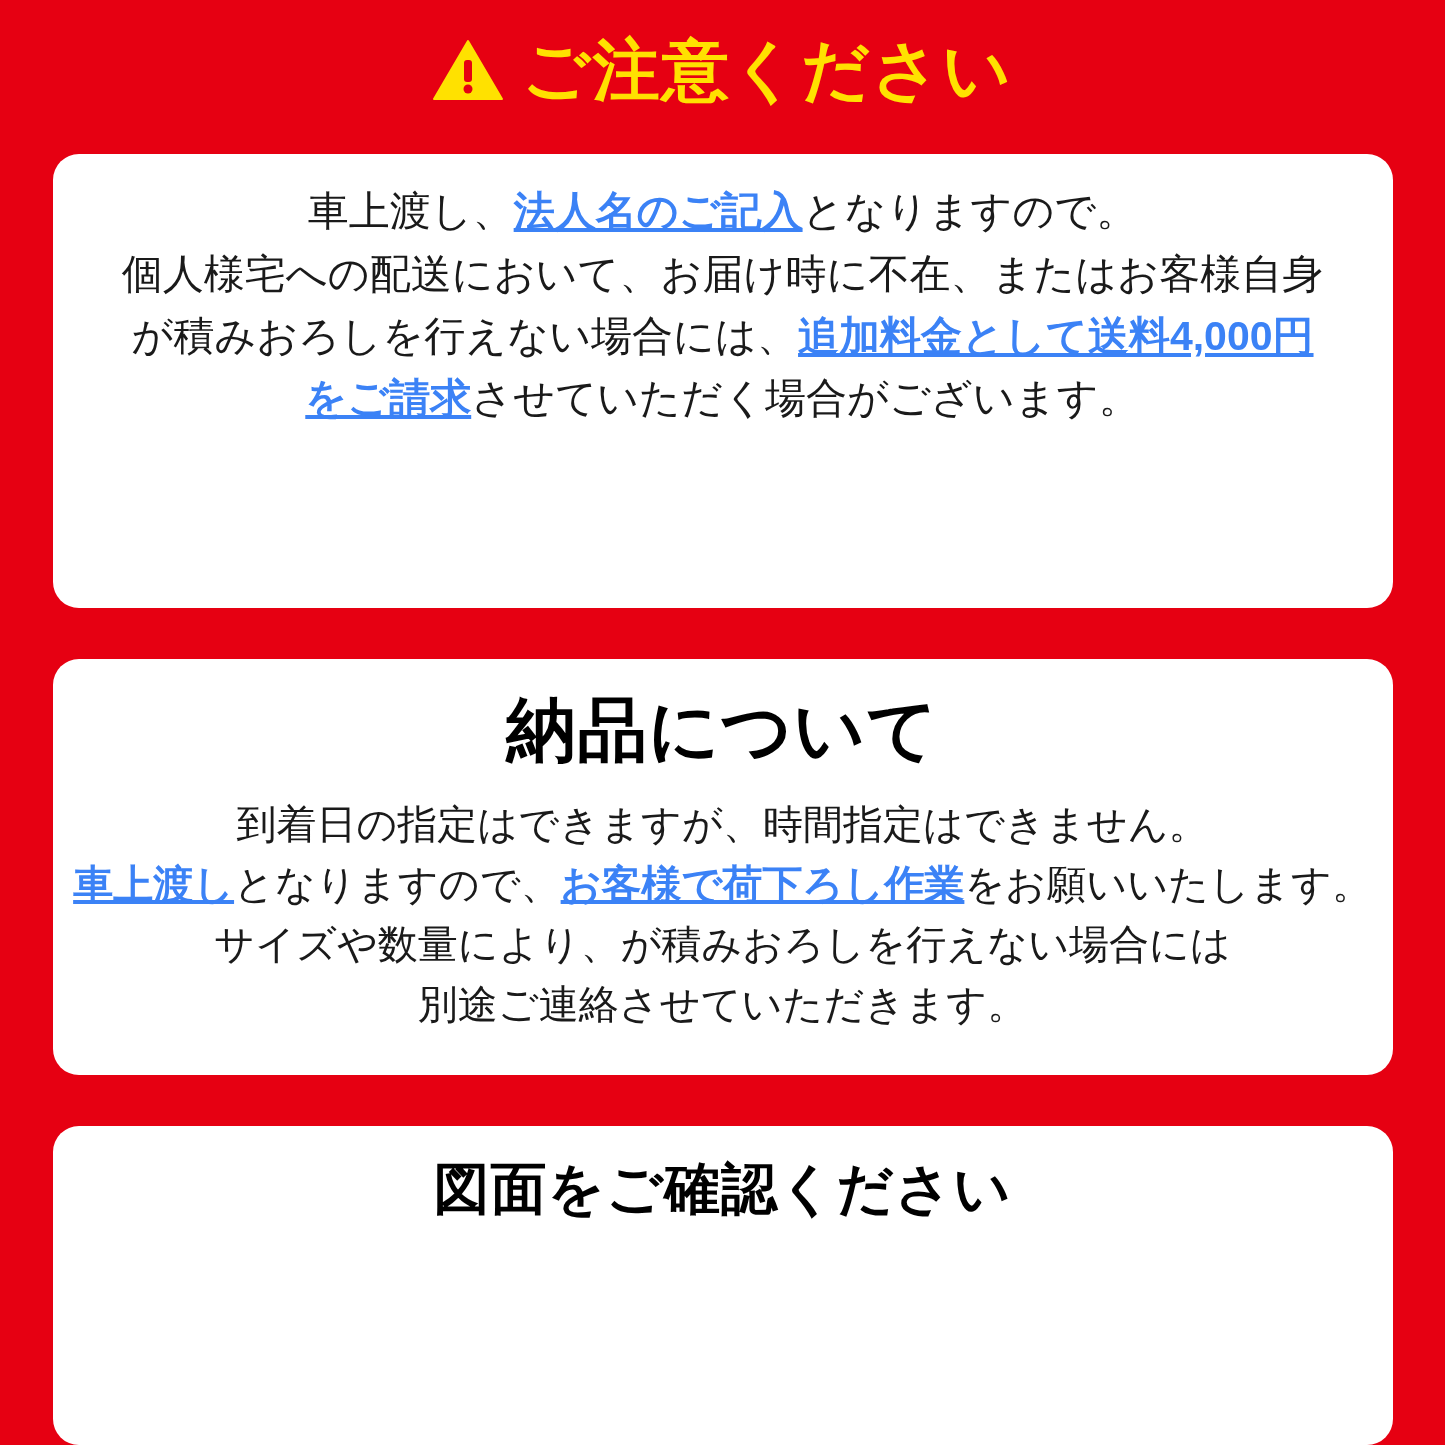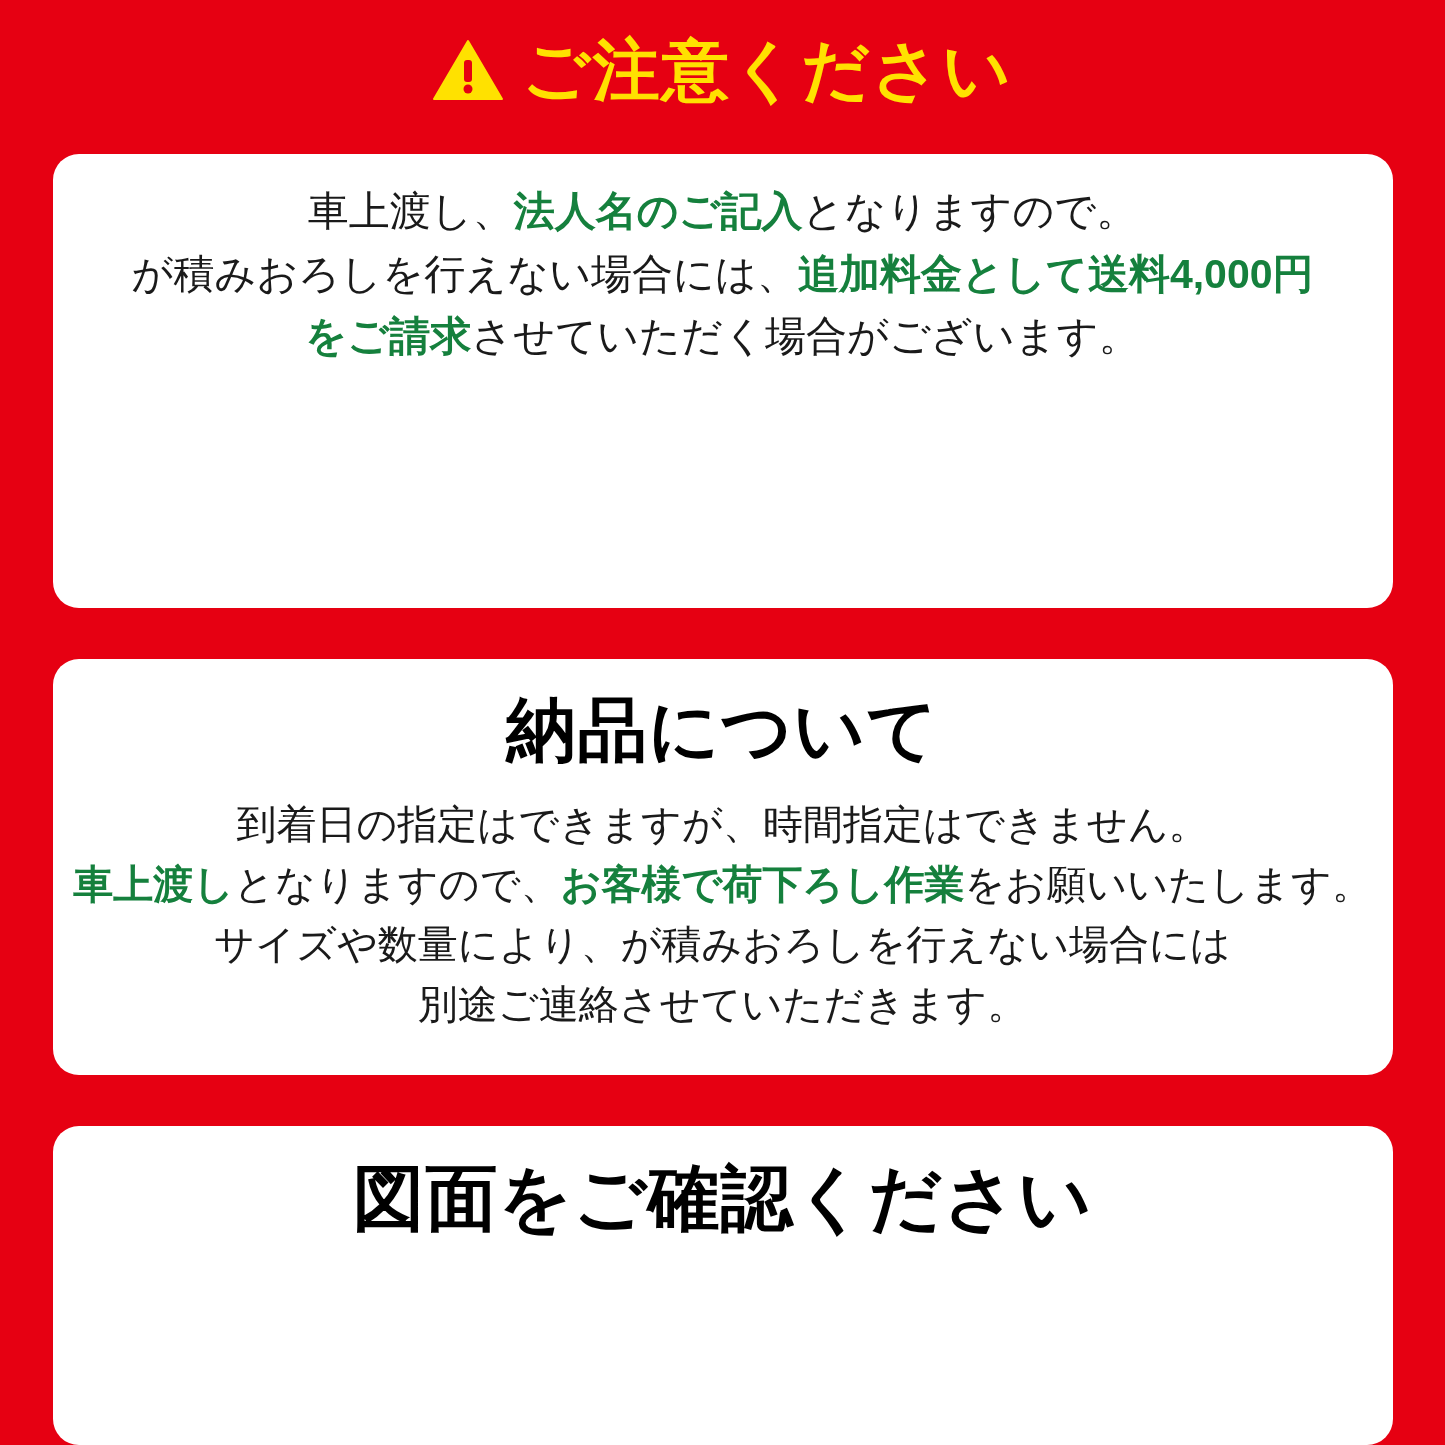--- a/index.html
+++ b/index.html
@@ -72,34 +72,35 @@
     color: #1a1a1a;
     line-height: 1.45;
     text-align: center;
     letter-spacing: 0px;
   }
   .card-body .ln {
     display: block;
     white-space: nowrap;
   }
   .hl {
-    color: #15803d;
+    color: #3b82f6;
     font-weight: bold;
+    text-decoration: underline;
   }
   
   #card-order { height: 470px; }
   #card-order .card-title { font-size: 72px; margin-bottom: 26px; }
   #card-order .card-body { font-size: 41px; line-height: 1.52; }
 
   #card-delivery { height: 430px; }
   #card-delivery .card-title { font-size: 70px; margin-bottom: 22px; }
   #card-delivery .card-body { font-size: 40px; line-height: 1.5; }
 
   #card-drawing { height: 330px; margin-bottom: 0; }
-  #card-drawing .card-title { font-size: 72px; margin-bottom: 20px; }
+  #card-drawing .card-title { font-size: 56px; margin-bottom: 20px; }
   #card-drawing .card-body { font-size: 40px; line-height: 1.5; }
 </style>
 </head>
 <body>
 
 <div class="page">
 
   <div class="banner">
     <span>
       <svg class="warning-icon" viewBox="0 0 72 64" xmlns="http://www.w3.org/2000/svg">
@@ -107,20 +108,21 @@
         <rect x="32" y="22" width="8" height="22" rx="3" fill="#e60012"></rect>
         <circle cx="36" cy="51" r="4.5" fill="#e60012"></circle>
       </svg>
     </span>
     <span class="banner-title">ご注意ください</span>
   </div>
 
   <div class="card" id="card-order">
     <div class="card-body">
       <span class="ln"><span>車上渡し、</span><span class="hl">法人名のご記入</span><span>となりますので。</span></span>
+      <span class="ln"><span>個人様宅への配送において、お届け時に不在、またはお客様自身</span></span>
       <span class="ln"><span>が積みおろしを行えない場合には、</span><span class="hl">追加料金として送料4,000円</span></span>
       <span class="ln"><span class="hl">をご請求</span><span>させていただく場合がございます。</span></span>
     </div>
   </div>
 
   <div class="card" id="card-delivery">
     <div class="card-title">納品について</div>
     <div class="card-body">
       <span class="ln"><span>到着日の指定はできますが、時間指定はできません。</span></span>
       <span class="ln"><span class="hl">車上渡し</span><span>となりますので、</span><span class="hl">お客様で荷下ろし作業</span><span>をお願いいたします。</span></span>

